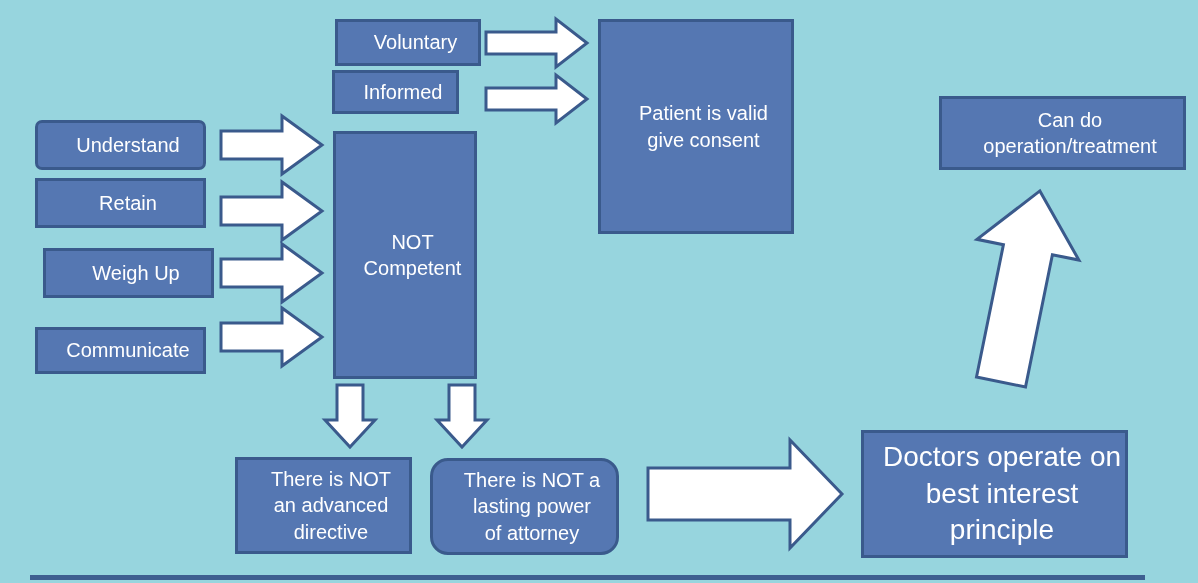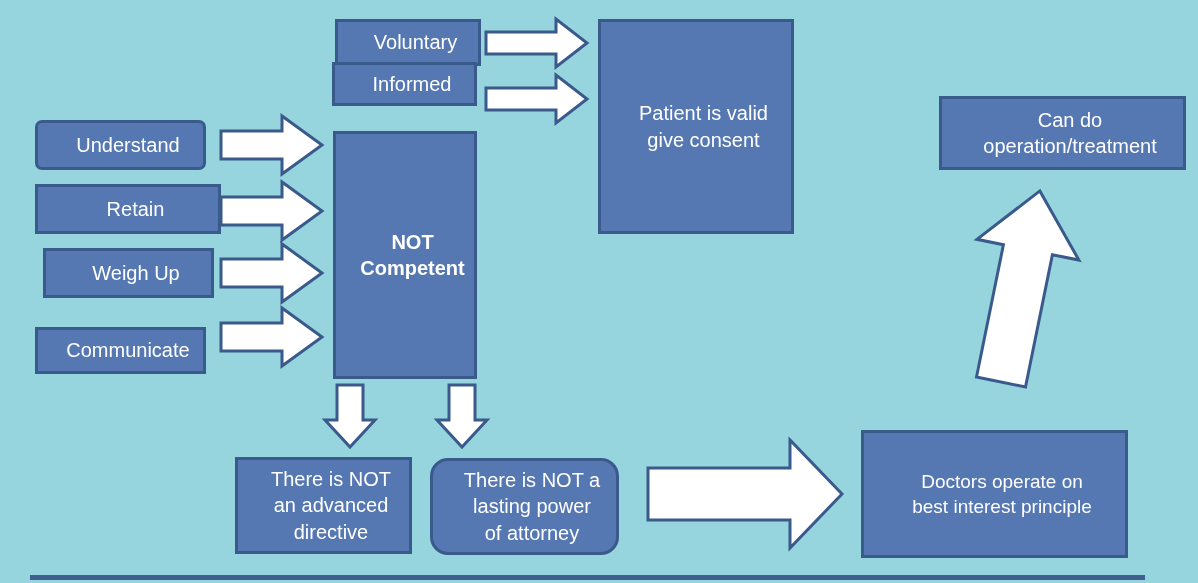--- a/index.html
+++ b/index.html
@@ -19,21 +19,21 @@
     color: #ffffff;
     display: flex;
     align-items: center;
     justify-content: center;
     text-align: center;
     font-size: 20px;
     line-height: 1.32;
     white-space: pre-line;
     padding-left: 15px;
   }
-  .box.big-text { font-size: 19px; }
+  .box.big-text { font-size: 28px; }
   #arrow-layer {
     position: absolute;
     left: 0; top: 0;
     width: 1198px; height: 583px;
   }
   #arrow-layer polygon {
     fill: #ffffff;
     stroke: #3a5a8c;
     stroke-width: 3;
     stroke-linejoin: miter;
@@ -65,31 +65,31 @@
     <polygon points="337,385 363,385 363,420 375,420 350,447 325,420 337,420"></polygon>
     <polygon points="449,385 475,385 475,420 487,420 462,447 437,420 449,420"></polygon>
 
     <polygon points="648,468 790,468 790,440 842,494 790,548 790,520 648,520"></polygon>
 
     <polygon transform="translate(1001,382) rotate(11.5)" points="-25,0 25,0 25,-135 52,-135 0,-195 -52,-135 -25,-135"></polygon>
   </svg>
 
   <div class="box" style="left:335px; top:19px; width:146px; height:47px;">Voluntary</div>
 
-  <div class="box" style="left:332px; top:62px; width:145px; height:44px;">Informed</div>
+  <div class="box" style="left:332px; top:70px; width:127px; height:44px;">Informed</div>
 
   <div class="box" style="left:35px; top:120px; width:171px; height:50px;border-radius:7px;">Understand</div>
 
-  <div class="box" style="left:35px; top:184px; width:186px; height:50px;">Retain</div>
+  <div class="box" style="left:35px; top:178px; width:171px; height:50px;">Retain</div>
 
   <div class="box" style="left:43px; top:248px; width:171px; height:50px;">Weigh Up</div>
 
   <div class="box" style="left:35px; top:327px; width:171px; height:47px;">Communicate</div>
 
-  <div class="box" style="left:333px; top:131px; width:144px; height:248px;font-weight:bold;">NOT
+  <div class="box" style="left:333px; top:131px; width:144px; height:248px;">NOT
 Competent</div>
 
   <div class="box" style="left:939px; top:96px; width:247px; height:74px;">Can do
 operation/treatment</div>
 
   <div class="box" style="left:598px; top:19px; width:196px; height:215px;">Patient is valid
 give consent</div>
 
   <div class="box" style="left:235px; top:457px; width:177px; height:97px;">There is NOT
 an advanced

